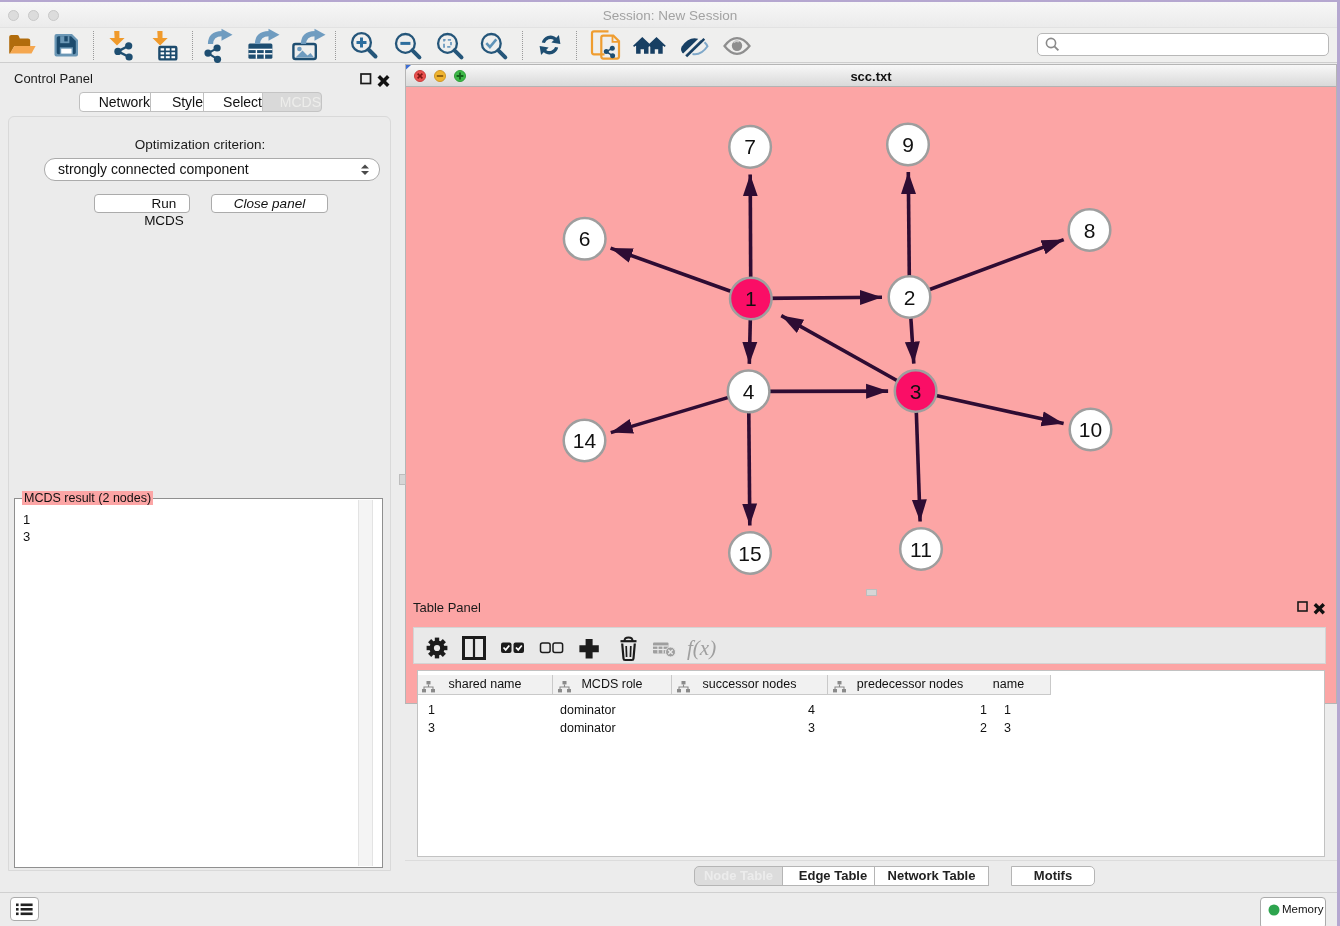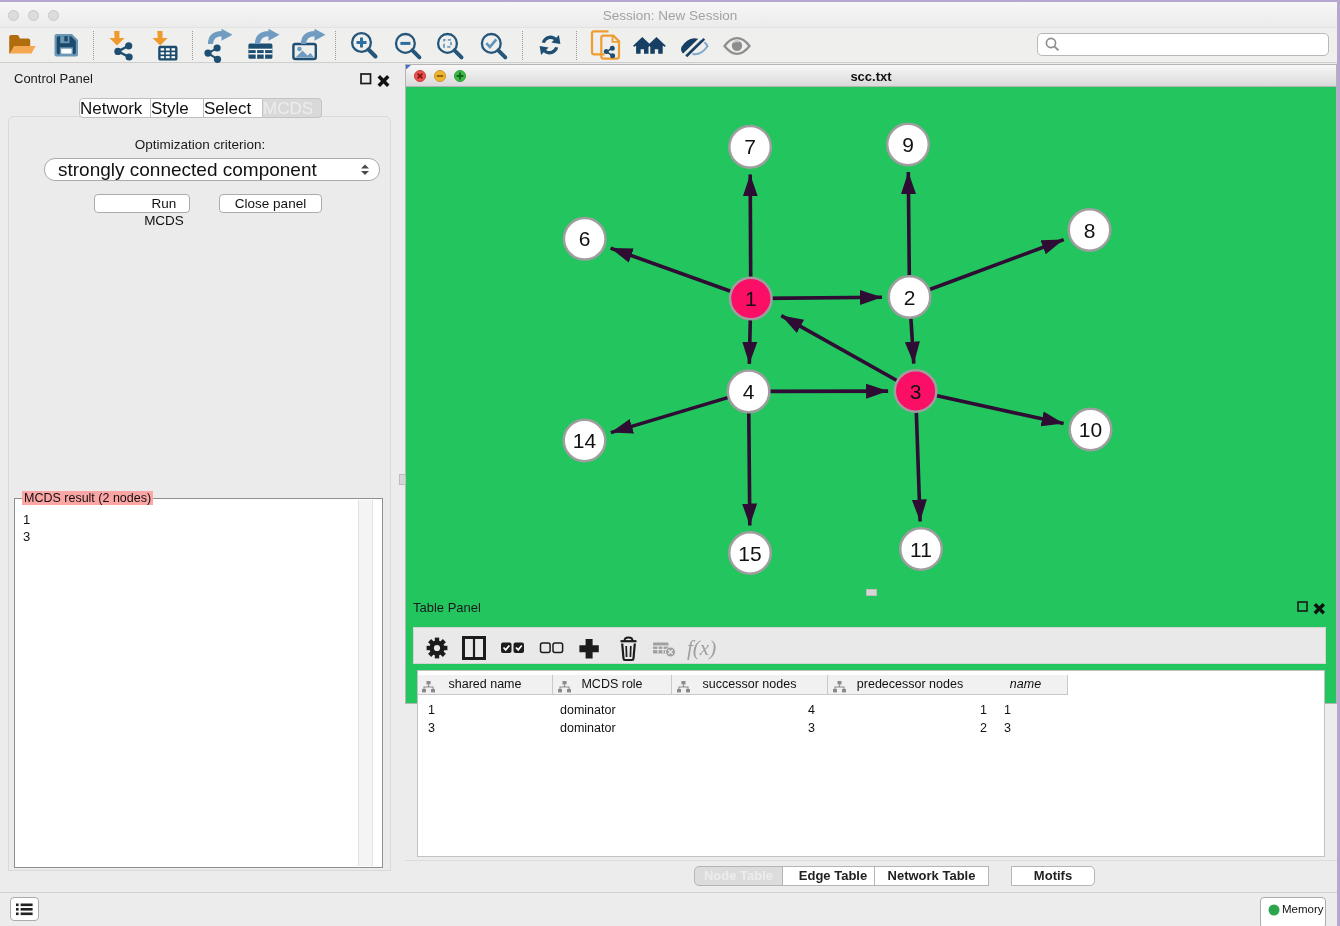--- a/index.html
+++ b/index.html
@@ -12,29 +12,29 @@
   
   #titlebar{left:0;top:2px;width:1337px;height:25px;background:linear-gradient(#f7f7f7,#ebebeb);}
   .tl{position:absolute;top:8px;width:11px;height:11px;border-radius:50%;background:#dcdcdc;border:1px solid #c8c8c8;box-sizing:border-box;}
   #wtitle{position:absolute;top:6px;left:0;width:1340px;text-align:center;font-size:13.5px;color:#a2a2a2;}
   
   #toolbar{left:0;top:27px;width:1337px;height:36px;background:#efefee;border-top:1px solid #e2e2e2;border-bottom:1px solid #cecece;box-sizing:border-box;}
   .vsep{position:absolute;top:3px;height:29px;width:1px;border-left:1px dotted #9a9a9a;}
   #search{left:1037px;top:33px;width:290px;height:21px;background:#fff;border:1px solid #b8b8b8;border-radius:5px;}
   
   #cp-title{left:14px;top:71px;font-size:13px;color:#1a1a1a;}
-  .tab{position:absolute;top:98px;height:20px;box-sizing:border-box;background:#fff;border:1px solid #bfbfbf;font-size:17px;color:#111;text-align:left;line-height:19px;}
+  .tab{position:absolute;top:92px;height:20px;box-sizing:border-box;background:#fff;border:1px solid #bfbfbf;font-size:14px;color:#111;text-align:right;line-height:19px;}
   #cp-box{left:8px;top:116px;width:383px;height:755px;background:#ebebeb;border:1px solid #d9d9d9;border-radius:6px 6px 0 0;box-sizing:border-box;}
   #optlabel{left:0px;top:137px;width:400px;text-align:center;font-size:13.5px;color:#1a1a1a;}
-  #dropdown{left:44px;top:158px;width:336px;height:23px;background:#fff;border:1px solid #ababab;border-radius:11px;box-sizing:border-box;font-size:19px;color:#111;line-height:21px;padding-left:13px;}
+  #dropdown{left:44px;top:158px;width:336px;height:23px;background:#fff;border:1px solid #ababab;border-radius:11px;box-sizing:border-box;font-size:14px;color:#111;line-height:21px;padding-left:13px;}
   .btn{position:absolute;top:194px;height:19px;background:#fff;border:1px solid #ababab;border-radius:4px;box-sizing:border-box;font-size:13.5px;color:#111;text-align:center;line-height:17px;}
   #mcdsbox{left:14px;top:498px;width:369px;height:370px;background:#fff;border:1px solid #8f8f8f;box-sizing:border-box;}
   #mcdslegend{position:absolute;left:22px;top:491px;background:#fca5a5;font-size:12.5px;color:#111;padding:0 2px;}
   
-  #netwin{left:405px;top:64px;width:932px;height:640px;background:#22c55e;border:1px solid #b5b5b5;box-sizing:border-box;}
+  #netwin{left:405px;top:64px;width:932px;height:640px;background:#fca5a5;border:1px solid #b5b5b5;box-sizing:border-box;}
   #nettitle{position:absolute;left:0;top:0;width:930px;height:22px;background:linear-gradient(#f8f8f8,#d9d9d9);border-bottom:1px solid #b3b3b3;box-sizing:border-box;}
   .mactl{position:absolute;top:5px;width:12px;height:12px;border-radius:50%;box-sizing:border-box;}
   #netname{position:absolute;top:4px;left:0;width:100%;text-align:center;font-size:13px;font-weight:bold;color:#111;}
   
   #tp-title{left:413px;top:600px;font-size:13px;color:#1a1a1a;}
   #tp-toolbar{left:413px;top:627px;width:913px;height:37px;background:#e9e9e9;border:1px solid #d4d4d4;box-sizing:border-box;}
   #tbl{left:417px;top:670px;width:908px;height:187px;background:#fff;border:1px solid #c2c2c2;box-sizing:border-box;}
   .th{position:absolute;top:4px;height:20px;background:#f1f1f1;border-right:1px solid #c9c9c9;border-bottom:1px solid #c9c9c9;box-sizing:border-box;font-size:12.5px;color:#111;text-align:center;line-height:19px;}
   .td{position:absolute;font-size:12.5px;color:#111;height:16px;line-height:16px;}
   .btab{position:absolute;top:866px;height:20px;box-sizing:border-box;background:#fff;border:1px solid #b5b5b5;font-size:13px;font-weight:bold;color:#222;text-align:center;line-height:18px;}
@@ -196,21 +196,21 @@
   <div class="abs" id="cp-box"></div>
   <div class="tab" style="left:79px;width:72px;border-radius:4px 0 0 4px;">Network</div>
   <div class="tab" style="left:150px;width:54px;">Style</div>
   <div class="tab" style="left:203px;width:60px;">Select</div>
   <div class="tab" style="left:262px;width:60px;background:#d9d9d9;color:#ededeb;border-color:#c4c4c4;border-radius:0 4px 4px 0;">MCDS</div>
   <div class="abs" id="optlabel">Optimization criterion:</div>
   <div class="abs" id="dropdown">strongly connected component<svg width="10" height="12" style="position:absolute;right:9px;top:5px;">
         <path d="M1,4.4 L5,0.4 L9,4.4 z M1,7 L5,11 L9,7 z" fill="#4a4a4a"></path>
       </svg></div>
   <div class="btn" style="left:94px;width:96px;padding-left:44px;">Run MCDS</div>
-  <div class="btn" style="left:219px;width:103px;">Close panel</div>
+  <div class="btn" style="left:211px;width:117px;font-style:italic;">Close panel</div>
   <div class="abs" id="mcdsbox">
      <div style="position:absolute;left:8px;top:12px;font-size:13px;color:#111;line-height:17px;">1<br>3</div>
      <div style="position:absolute;right:9px;top:1px;width:13px;height:366px;background:#f4f4f4;border-left:1px solid #e3e3e3;border-right:1px solid #e3e3e3;"></div>
   </div>
   <div class="abs" id="mcdslegend">MCDS result (2 nodes)</div>
 
   <div class="abs" id="netwin">
     <div id="nettitle">
         <svg width="5" height="5" style="position:absolute;left:0;top:0;">
           <path d="M0,0 L5,0 L0,4.5 z" fill="#3f6fd4"></path>
@@ -333,21 +333,21 @@
 <circle cx="256.5" cy="24" r="5" fill="#9f9f9f" stroke="#e9e9e9" stroke-width="1"></circle>
 <path d="M254.3,21.8 l4.4,4.4 M258.7,21.8 l-4.4,4.4" stroke="#e9e9e9" stroke-width="1.4"></path>
 <text x="273" y="26.5" font-family="Liberation Serif, serif" font-style="italic" font-size="21px" fill="#9f9f9f">f(x)</text>
 </svg>
     </div>
   <div class="abs" id="tbl">
     <div class="th" style="left:0px;width:135px;">shared name</div>
     <div class="th" style="left:135px;width:119px;">MCDS role</div>
     <div class="th" style="left:254px;width:156px;">successor nodes</div>
     <div class="th" style="left:410px;width:165px;">predecessor nodes</div>
-    <div class="th" style="left:566px;width:84px;font-style:italic;">name</div>
+    <div class="th" style="left:549px;width:84px;">name</div>
     <div style="position:absolute;left:4px;top:8px;"><svg width="13" height="12" viewBox="0 0 13 12">
           <g fill="#8a8a8a">
             <rect x="4.5" y="0" width="4" height="3.4"></rect>
             <rect x="0" y="8" width="4" height="3.4"></rect>
             <rect x="9" y="8" width="4" height="3.4"></rect>
           </g>
           <g stroke="#8a8a8a" stroke-width="1.1" fill="none">
             <path d="M6.5,3.4 V6 M2,8 V6 H11 V8"></path>
           </g>
         </svg></div>

